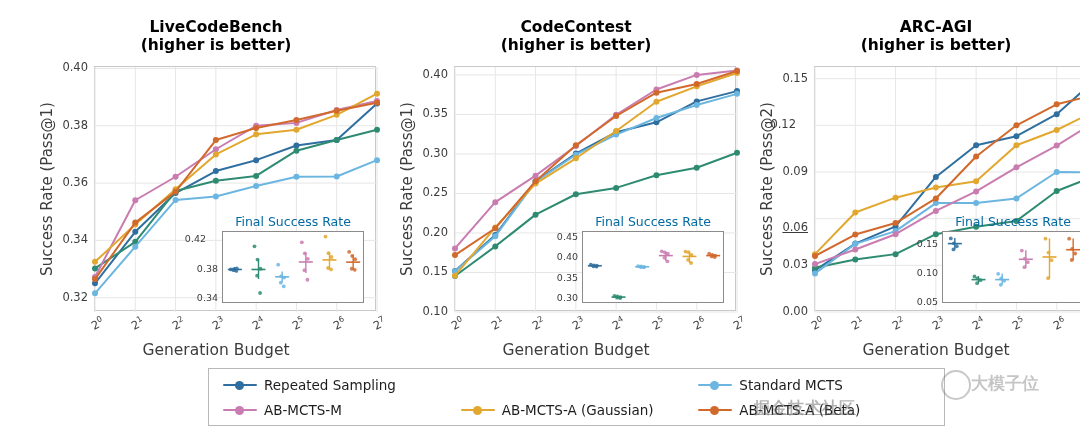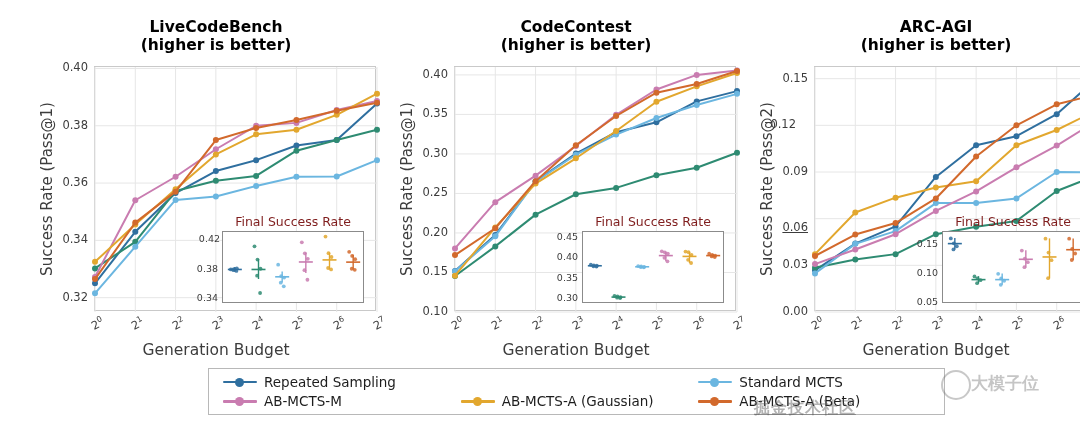--- a/index.html
+++ b/index.html
@@ -23,25 +23,25 @@
   .plotbox svg{position:absolute;left:0;top:0;overflow:visible;}
 
   .ytick{position:absolute;right:0;transform:translateY(-50%);
          font-size:11.5px;color:#3c3c3c;text-align:right;white-space:nowrap;}
   .xtick{position:absolute;top:0;transform:translateX(-50%) rotate(-28deg);
          transform-origin:50% 0;font-size:11.5px;color:#3c3c3c;white-space:nowrap;}
   .xtick sup{font-size:8px;}
 
   .inset{position:absolute;border:1.4px solid #8b8b8b;background:#fff;box-sizing:border-box;}
   .inset svg{position:absolute;left:0;top:0;overflow:visible;}
-  .insettitle{position:absolute;font-size:12.5px;color:#7f1d1d;white-space:nowrap;text-align:center;}
+  .insettitle{position:absolute;font-size:12.5px;color:#0369a1;white-space:nowrap;text-align:center;}
   .insetytick{position:absolute;right:0;transform:translateY(-50%);
               font-size:9.5px;color:#3c3c3c;white-space:nowrap;text-align:right;}
 
-  .legend{position:absolute;left:172px;top:368px;width:737px;height:47px;
+  .legend{position:absolute;left:172px;top:368px;width:737px;height:58px;
           border:1px solid #b8b8b8;background:#ffffff;box-sizing:border-box;
           display:grid;grid-template-columns:1fr 1fr 1fr;grid-template-rows:1fr 1fr;
           align-items:center;padding:3px 8px 3px 14px;}
   .lgitem{display:flex;align-items:center;gap:7px;font-size:13.5px;color:#1d1d1d;white-space:nowrap;}
   .lgmark{position:relative;width:34px;height:12px;flex:0 0 34px;}
   .lgmark .bar{position:absolute;left:0;top:5px;width:34px;height:2.6px;border-radius:1px;}
   .lgmark .dot{position:absolute;left:12px;top:2px;width:9px;height:9px;border-radius:50%;}
 
   .wm{position:absolute;pointer-events:none;color:rgba(90,90,90,.46);
       font-family:"DejaVu Sans","Liberation Sans",sans-serif;font-weight:bold;}
@@ -195,21 +195,21 @@
             <circle cx="126.16666666666666" cy="19.83673469387753" r="1.9" fill="#d2692c" fill-opacity="0.85"></circle>
             <circle cx="129.16666666666666" cy="23.87755102040815" r="1.9" fill="#d2692c" fill-opacity="0.85"></circle>
             <circle cx="132.16666666666666" cy="27.18367346938774" r="1.9" fill="#d2692c" fill-opacity="0.85"></circle>
             <circle cx="128.76666666666665" cy="36.734693877551024" r="1.9" fill="#d2692c" fill-opacity="0.85"></circle>
             <circle cx="131.76666666666665" cy="37.83673469387755" r="1.9" fill="#d2692c" fill-opacity="0.85"></circle>
           </svg>
       </div>
       <div>
           <div class="insetytick" style="right: 178px; top: 297.122px;">0.34</div>
           <div class="insetytick" style="right: 178px; top: 267.735px;">0.38</div>
-          <div class="insetytick" style="right: 176px; top: 238.347px;">0.42</div>
+          <div class="insetytick" style="right: 190px; top: 238.347px;">0.42</div>
         </div>
     </div>
 
     <div class="panel">
       <div class="ptitle">
         <span>CodeContest</span>
         <span class="l2">(higher is better)</span>
       </div>
       <div class="ylabel" style="left: 20px; top: 188.5px; transform: rotate(-90deg) translate(-50%, -100%);">Success Rate (Pass@1)</div>
       <div class="plotbox" style="left: 58px; top: 66px; width: 282px; height: 245px;">

